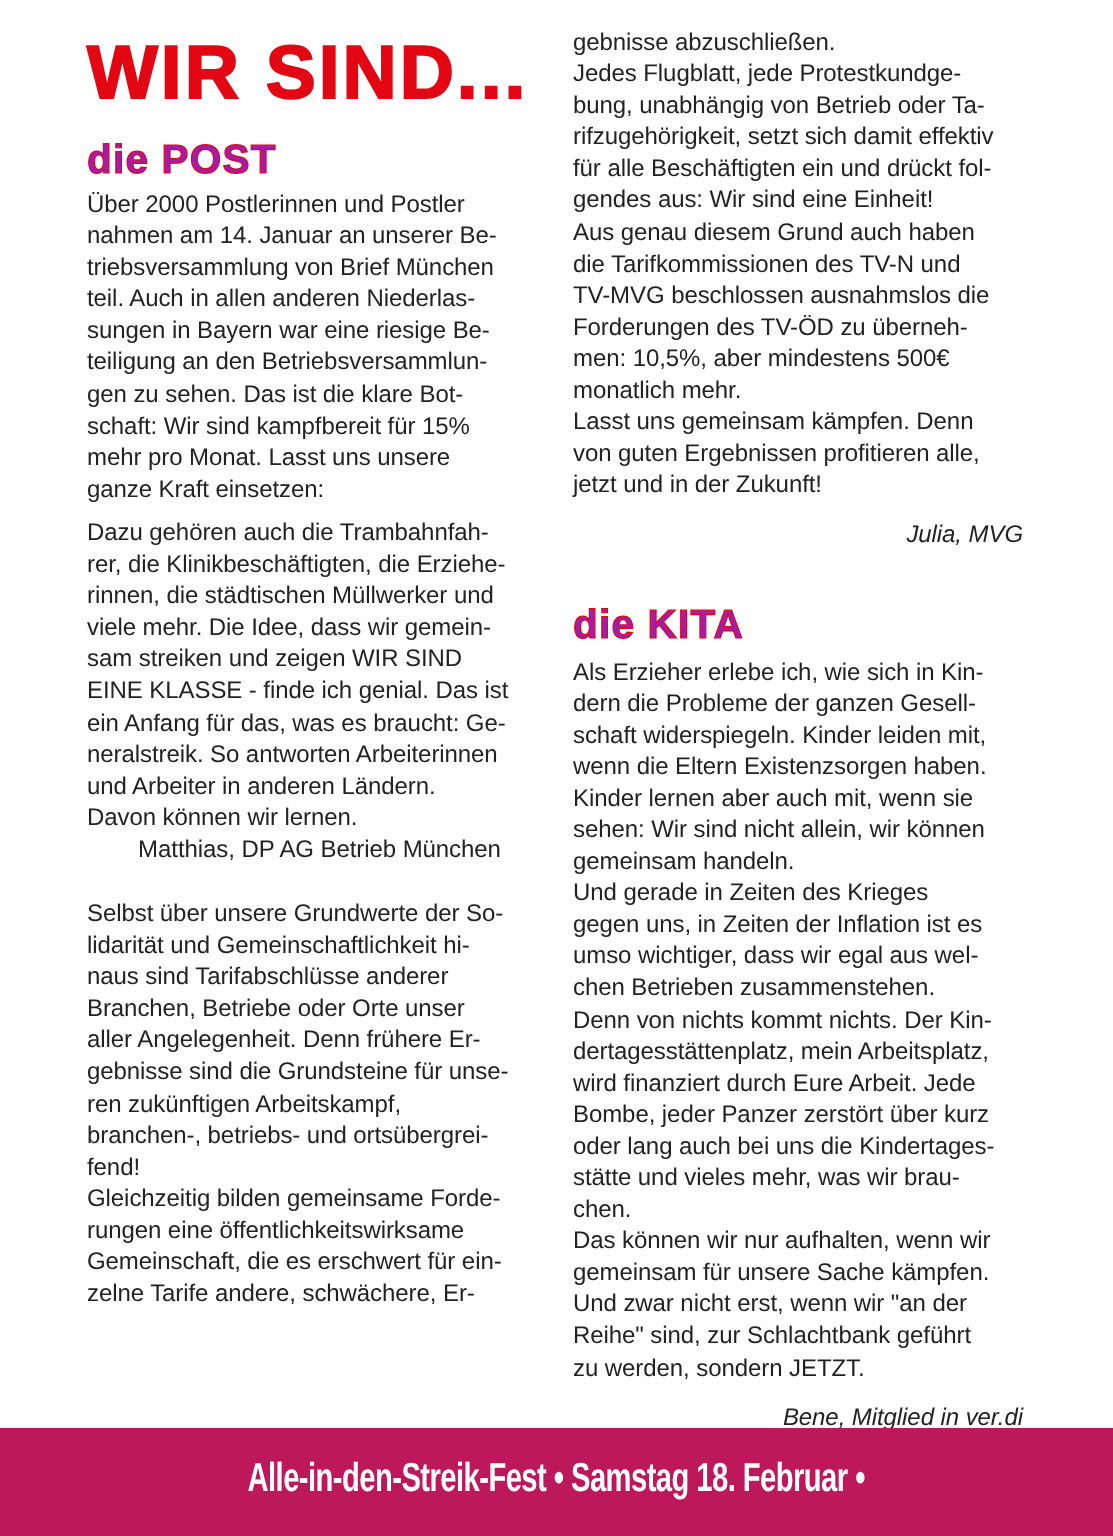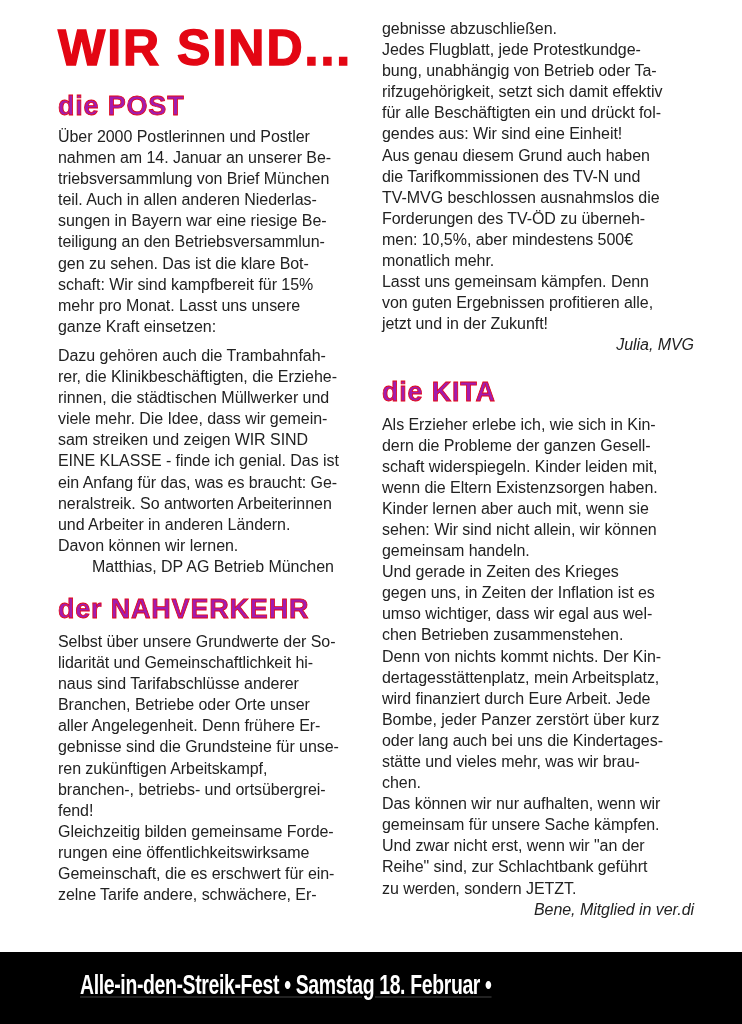--- a/index.html
+++ b/index.html
@@ -34,28 +34,28 @@
       color: #a21caf;
       letter-spacing: 0.8px;
       -webkit-text-stroke: 0.8px #e30613;
       margin: 0;
     }
     .para { margin: 0; white-space: pre-line; }
     .strong { font-weight: bold; }
     .sign {
       font-style: italic;
       text-align: right;
-      margin: 0;
+      margin: 12px;
     }
     .sign-plain { text-align: center; margin: 0; padding-right: 2px; }
     .gap { height: 8px; }
     .footer {
       position: absolute; left: 0; right: 0; top: 952px; bottom: 0;
-      background: #000000;
-      display: flex; align-items: center; justify-content: flex-start; text-decoration: underline;
+      background: #be185d;
+      display: flex; align-items: center; justify-content: center;
     }
     .footer-text {
       color: #ffffff;
       font-family: "Liberation Sans", sans-serif;
       font-weight: bold;
       font-size: 27px;
       letter-spacing: -0.5px;
       transform: scaleX(0.72);
       white-space: nowrap;
       margin-top: -6px;
@@ -87,21 +87,20 @@
 viele mehr. Die Idee, dass wir gemein-
 sam streiken und zeigen WIR SIND
 EINE KLASSE - finde ich genial. Das ist
 ein Anfang für das, was es braucht: Ge-
 neralstreik. So antworten Arbeiterinnen
 und Arbeiter in anderen Ländern.
 Davon können wir lernen.</p>
   <p class="sign-plain">Matthias, DP AG Betrieb München</p>
 
   <div style="height:16px"></div>
-  <h2 class="section-title">der NAHVERKEHR</h2>
   <div style="height:6px"></div>
   <p class="para">Selbst über unsere Grundwerte der So-
 lidarität und Gemeinschaftlichkeit hi-
 naus sind Tarifabschlüsse anderer
 Branchen, Betriebe oder Orte unser
 aller Angelegenheit. Denn frühere Er-
 gebnisse sind die Grundsteine für unse-
 ren zukünftigen Arbeitskampf,
 branchen-, betriebs- und ortsübergrei-
 fend!

